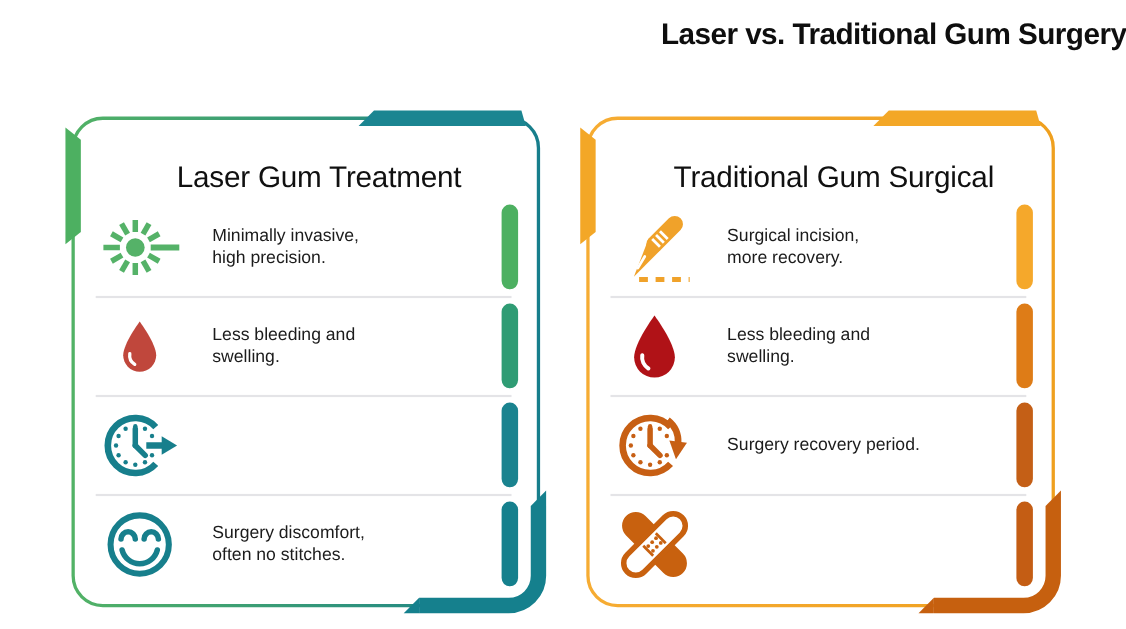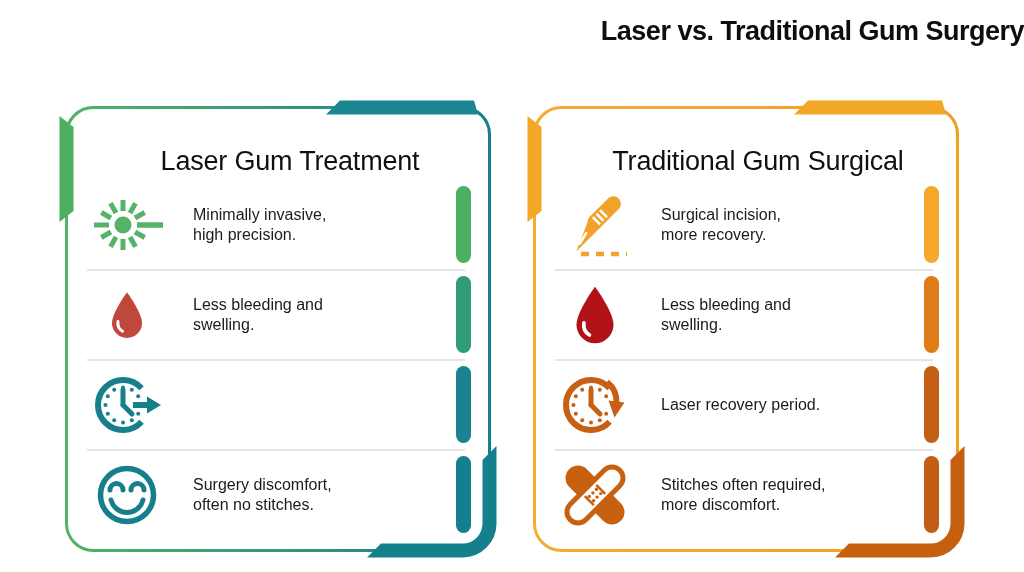--- a/index.html
+++ b/index.html
@@ -212,21 +212,21 @@
               <circle cx="49.2" cy="27.3" r="2"></circle>
           </g>
           <g stroke="#C75F14" stroke-width="5" stroke-linecap="round">
             <line x1="34" y1="36" x2="34" y2="21"></line>
               <line x1="34" y1="36" x2="43" y2="45"></line>
           </g>
           <path d="M50,13 A25,25 0 0 1 59.5,34" fill="none" stroke="#C75F14" stroke-width="6"></path>
           <polygon points="51.5,31.5 67.5,33.5 57.5,48.5" fill="#C75F14"></polygon>
         </svg>
       </div>
-      <div class="row-text">Laser recovery period.</div>
+      <div class="row-text">Surgery recovery period.</div>
       <div class="pill"></div>
     </div>
 
     <div class="row r3">
       <div class="icon-wrap">
         <svg width="76" height="72" viewBox="0 0 76 72">
           <line x1="21" y1="19" x2="55" y2="53" stroke="#C8610F" stroke-width="25" stroke-linecap="round"></line>
           <line x1="21" y1="53" x2="55" y2="19" stroke="#C8610F" stroke-width="27" stroke-linecap="round"></line>
           <line x1="21" y1="53" x2="55" y2="19" stroke="#ffffff" stroke-width="17" stroke-linecap="round"></line>
           <line x1="27.8" y1="37.2" x2="36.8" y2="46.2" stroke="#C8610F" stroke-width="2.5"></line>
@@ -234,18 +234,16 @@
           <g fill="#C8610F">
             <circle cx="32.3" cy="37.4" r="1.7"></circle>
               <circle cx="36.6" cy="41.7" r="1.7"></circle>
             <circle cx="35.9" cy="33.9" r="1.7"></circle>
               <circle cx="40.1" cy="38.1" r="1.7"></circle>
             <circle cx="39.4" cy="30.3" r="1.7"></circle>
               <circle cx="43.7" cy="34.6" r="1.7"></circle>
           </g>
         </svg>
       </div>
-      <div class="row-text">Stitches often required,
-more discomfort.</div>
       <div class="pill"></div>
     </div>
   </div>
 </div>
 
 </body></html>

